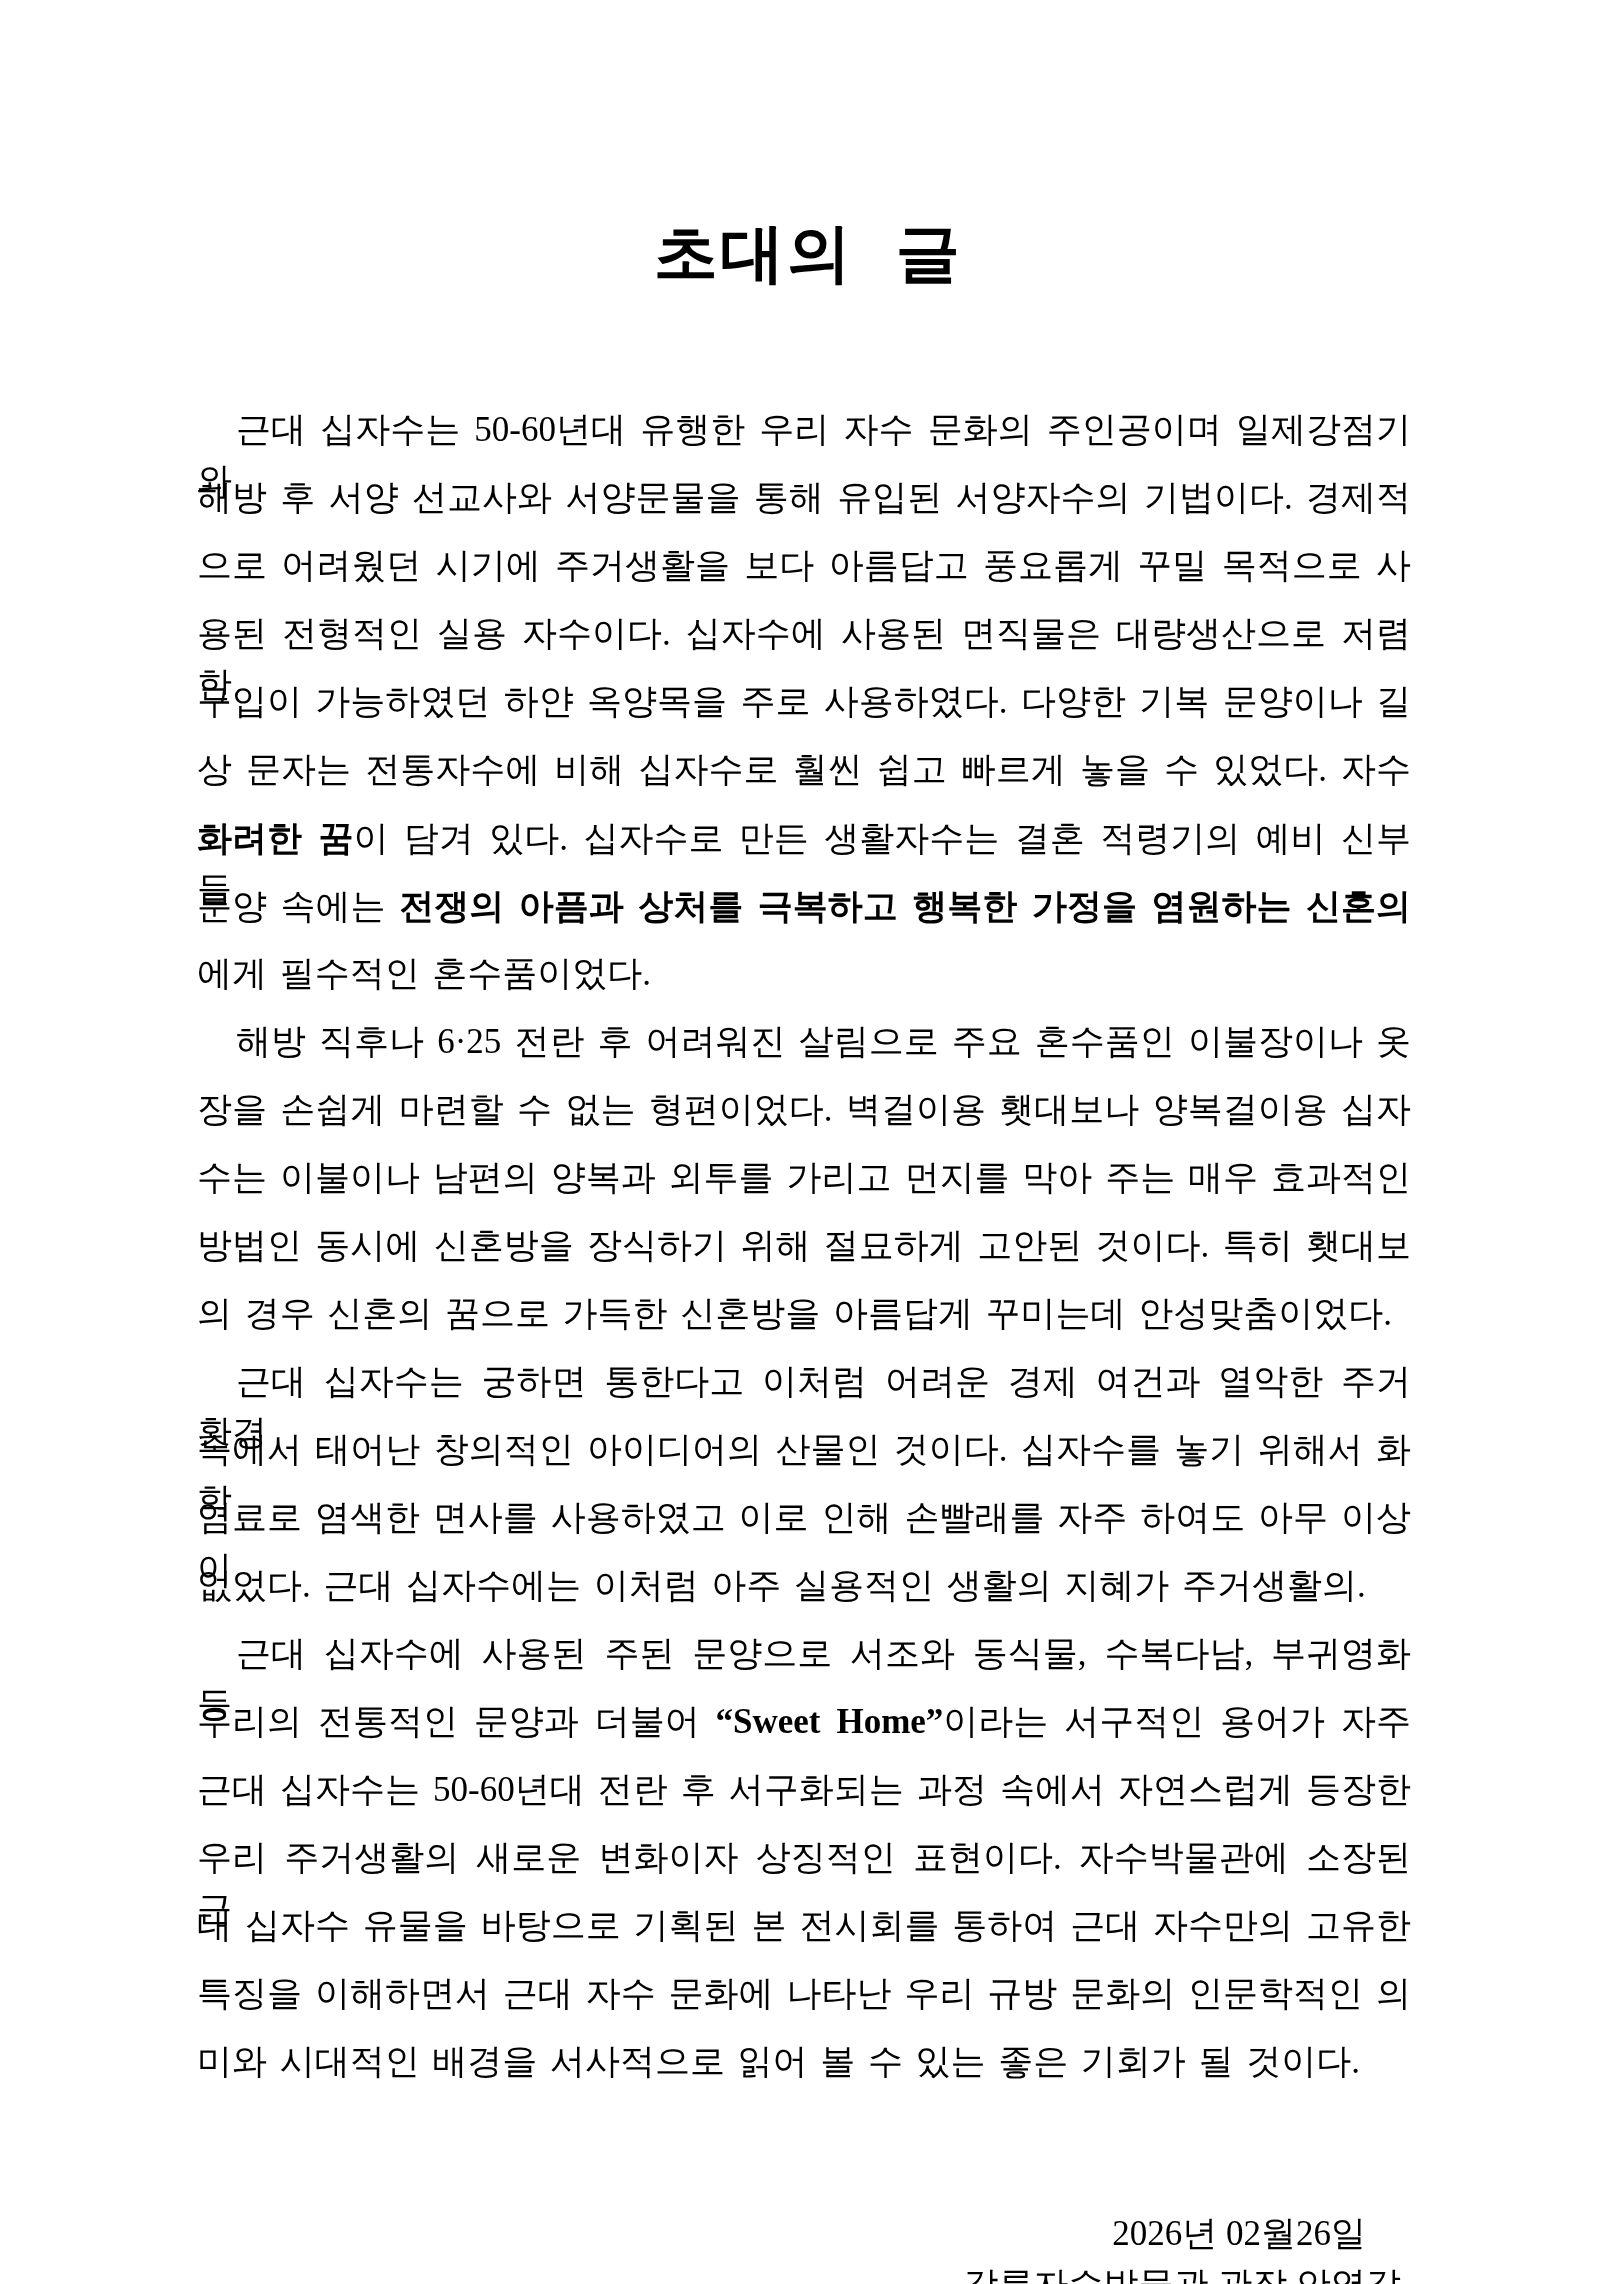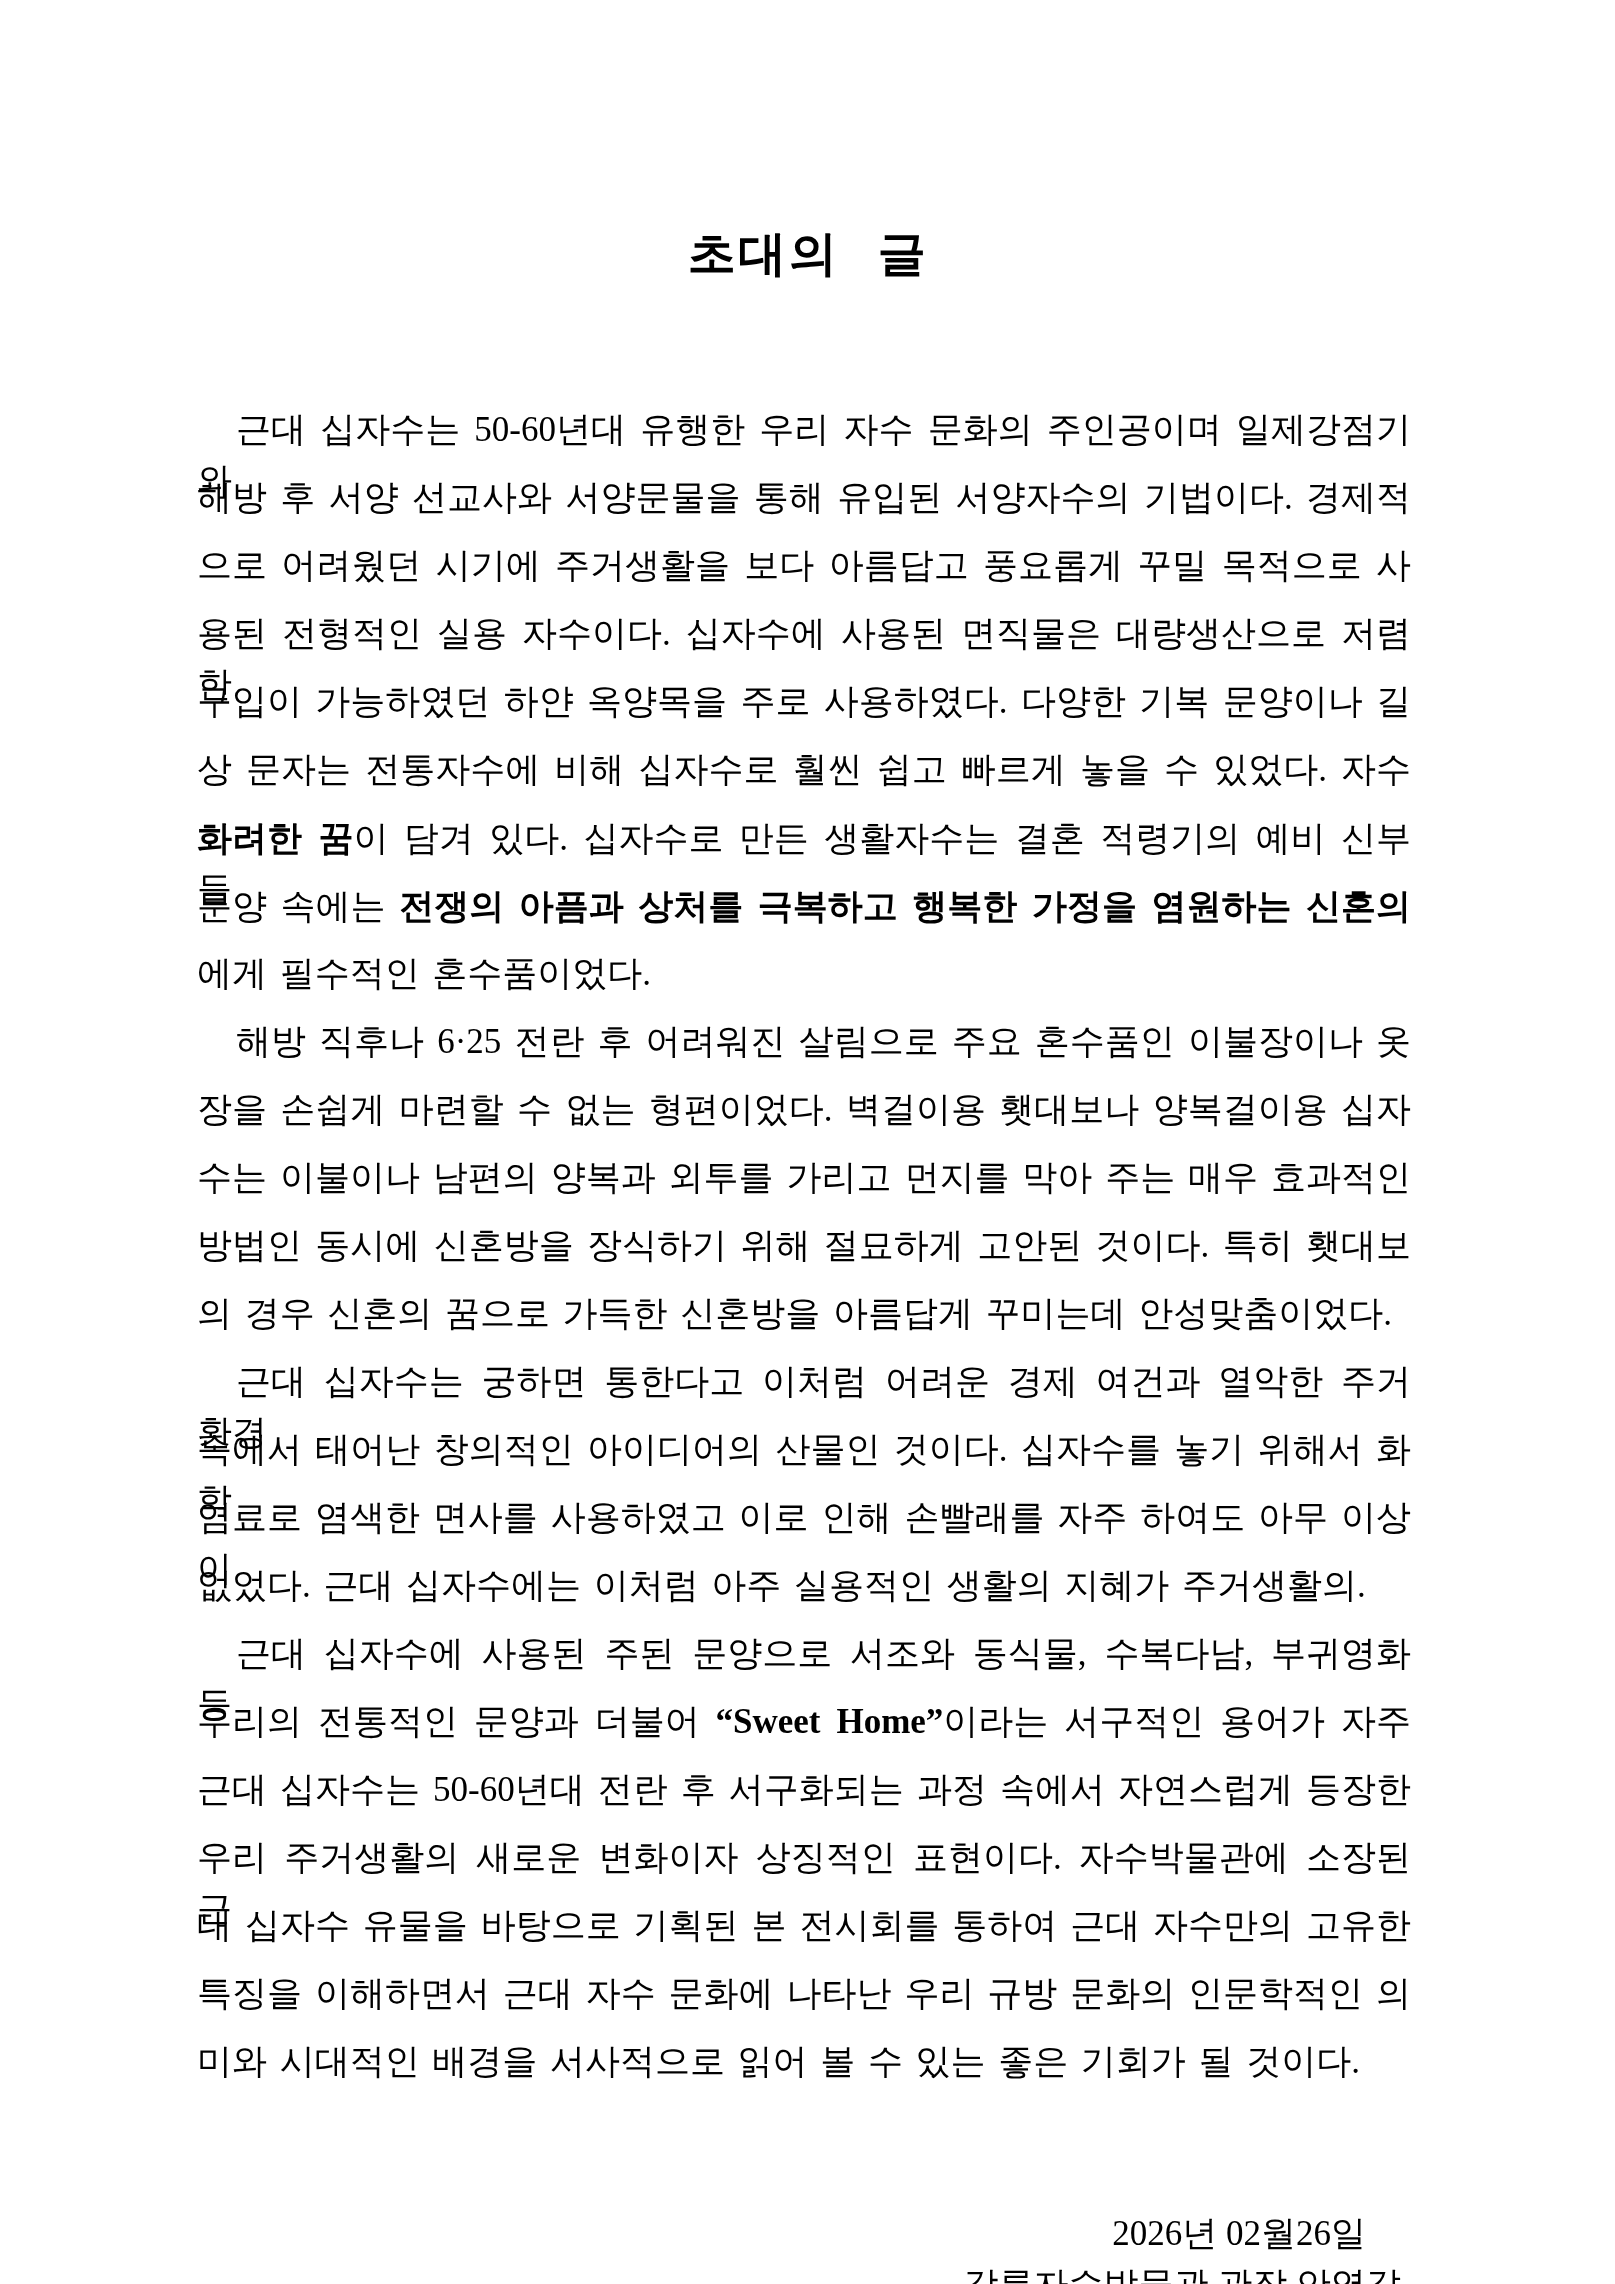--- a/index.html
+++ b/index.html
@@ -13,21 +13,21 @@
     height: 2284px;
     background: #ffffff;
     color: #000000;
     font-family: "Liberation Serif", "DejaVu Serif", serif;
     box-sizing: border-box;
     padding-top: 228px;
     overflow: hidden;
   }
   .doc-title {
     margin: 0;
-    font-size: 48px;
+    font-size: 64px;
     line-height: 52px;
     font-weight: 700;
     text-align: center;
     word-spacing: 23.5px;
     letter-spacing: 2.6px;
   }
   .body-text {
     margin: 124px 205px 0 197px;
   }
   .line {

